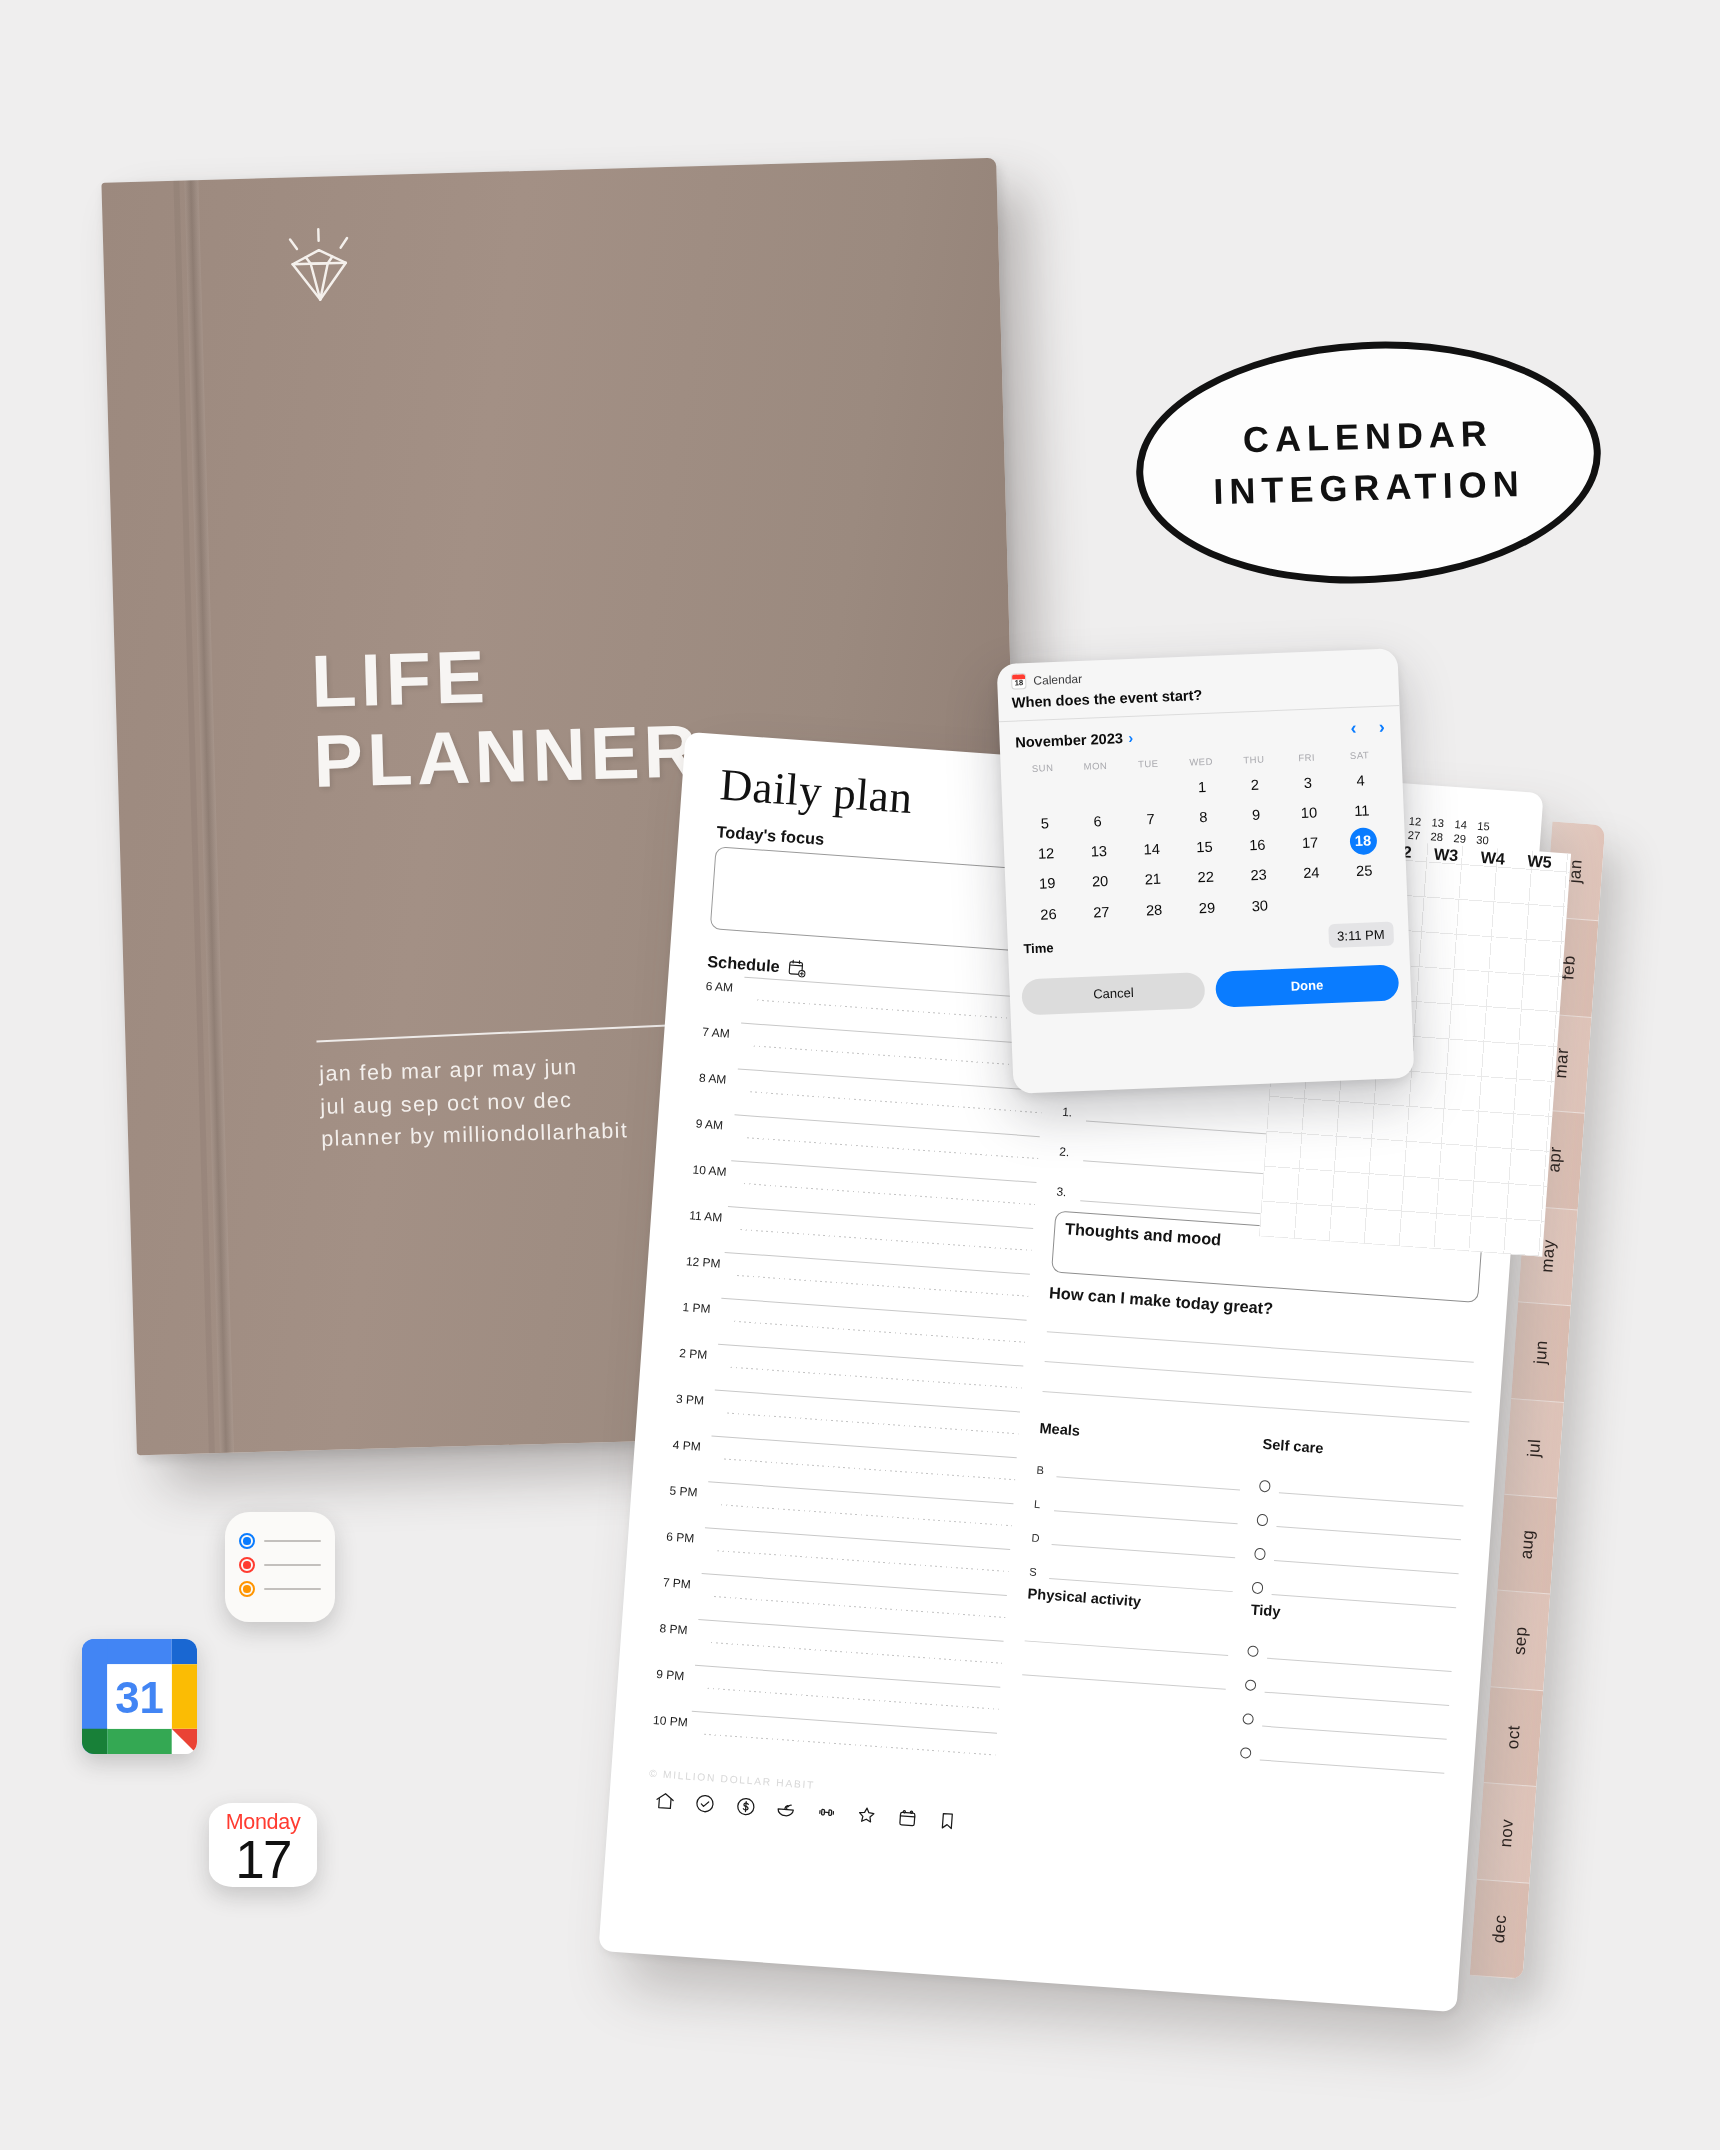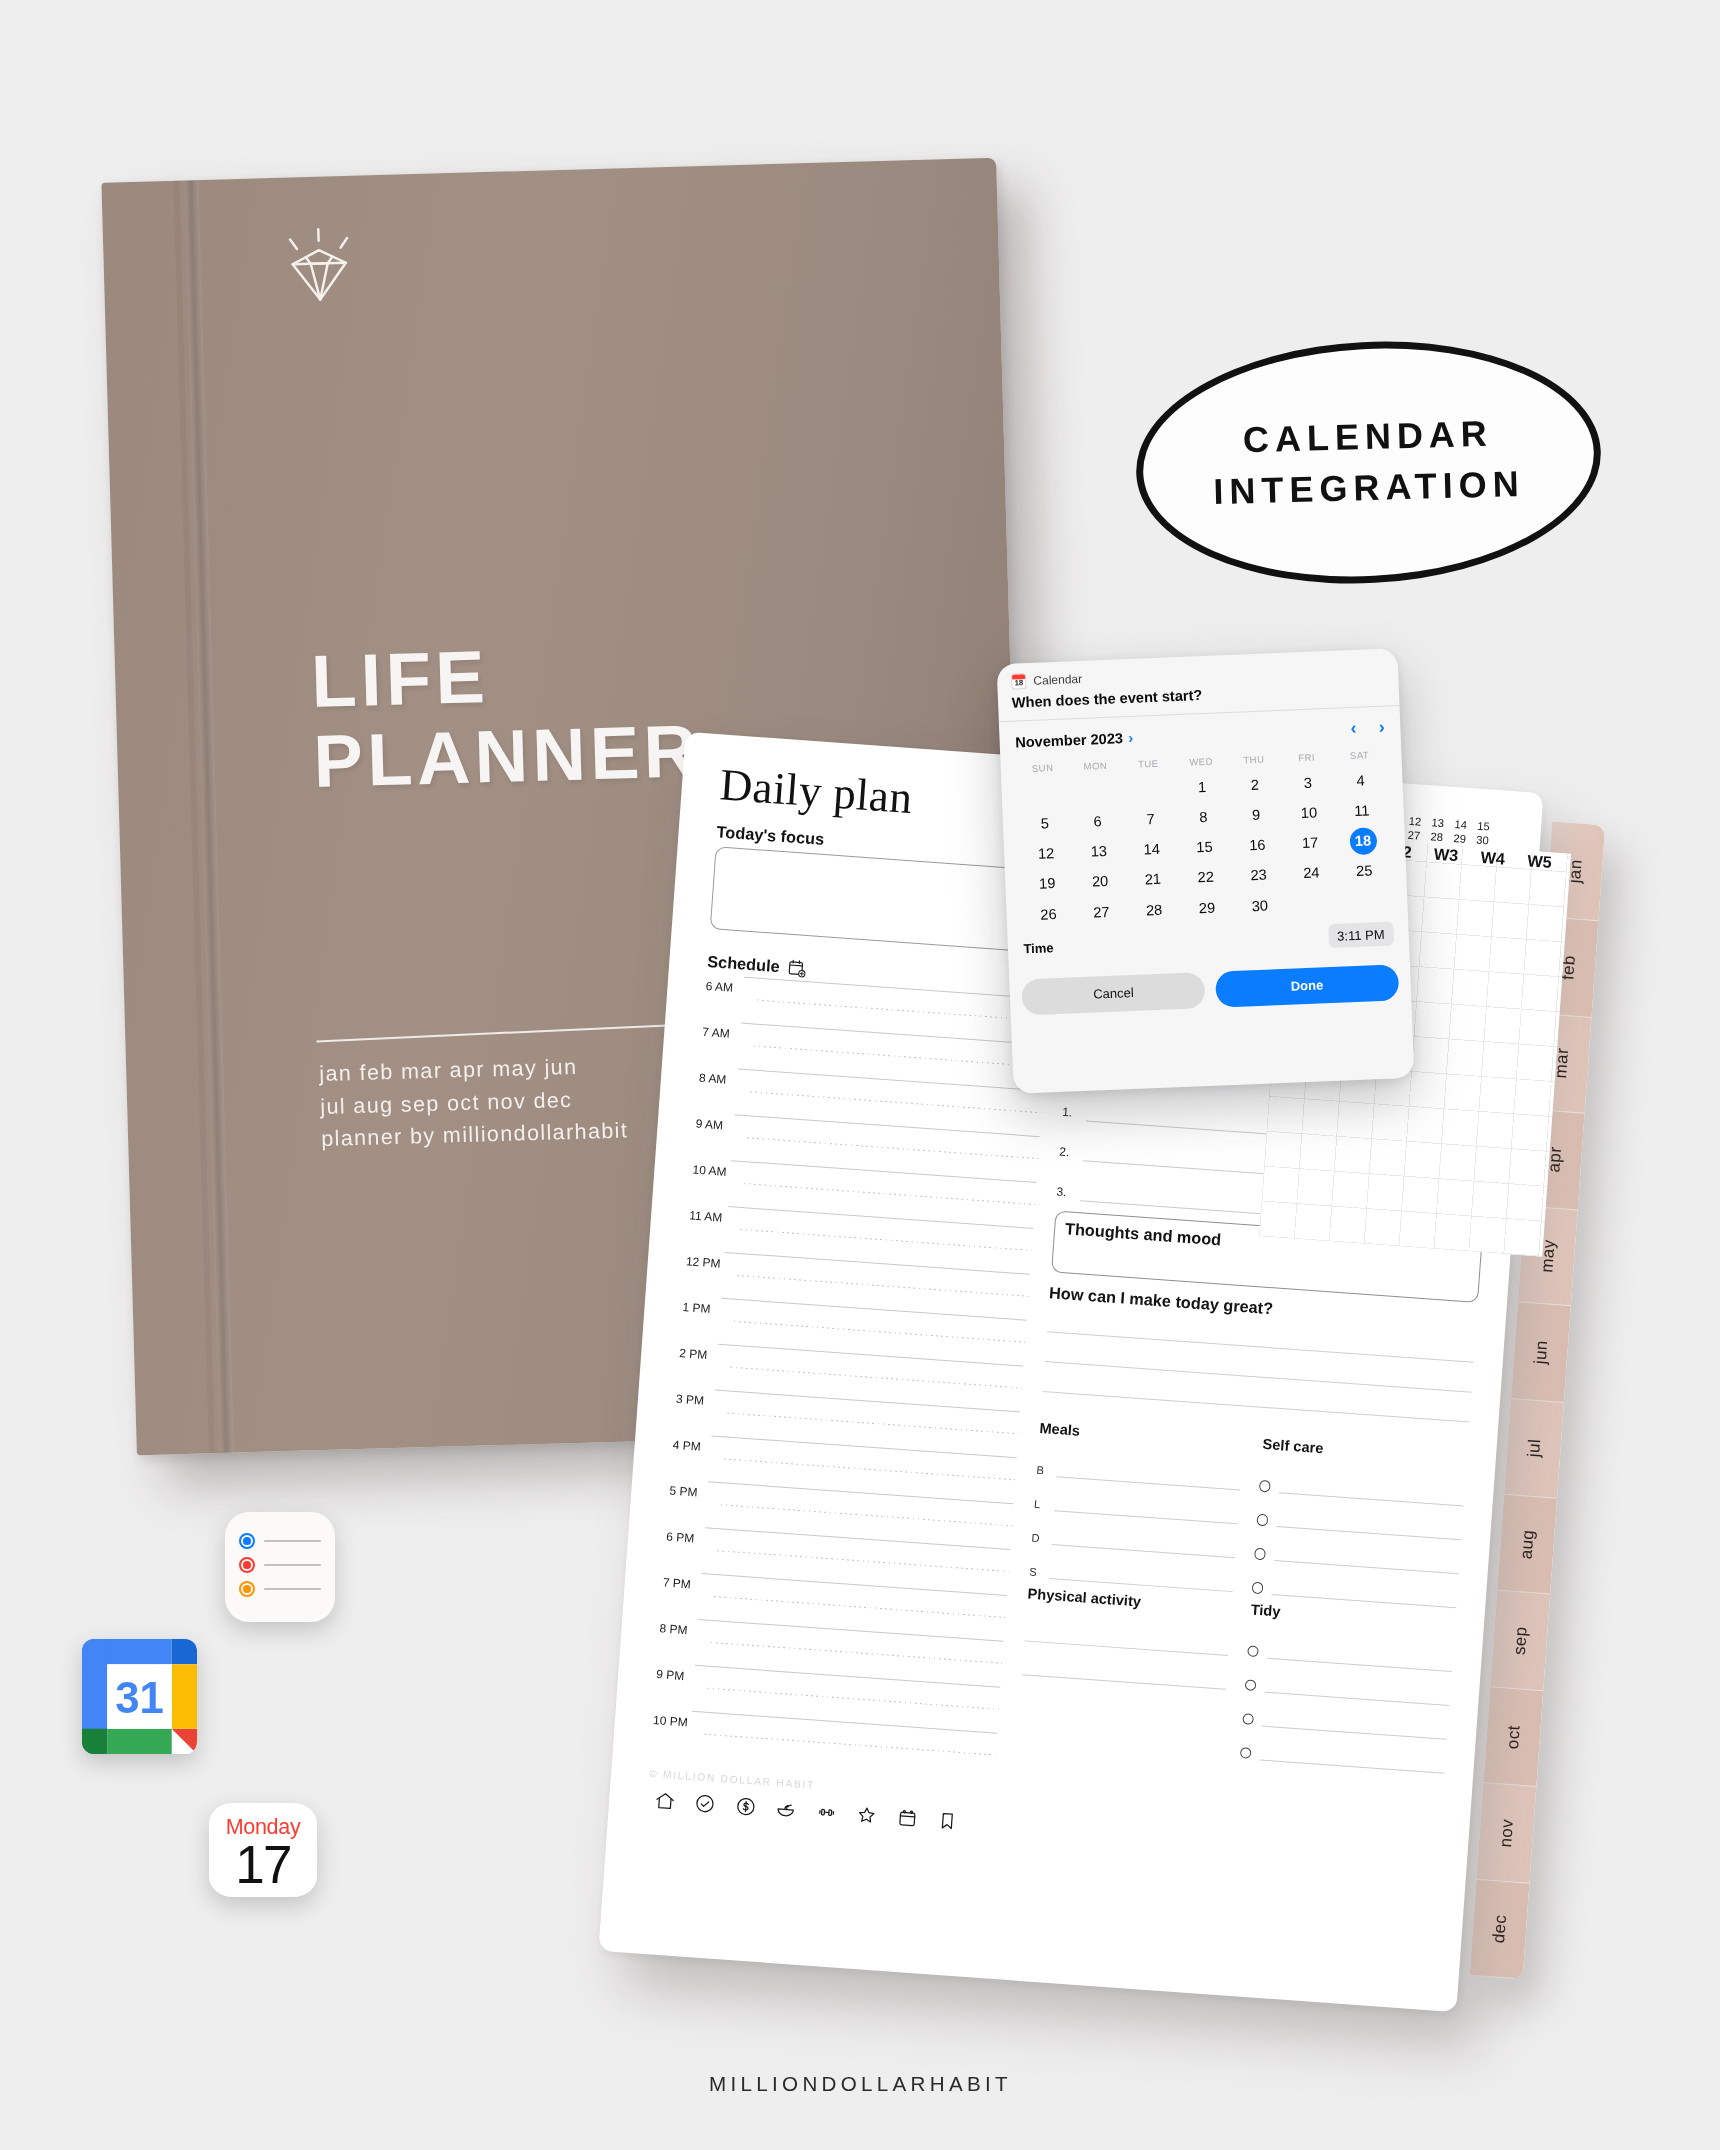--- a/index.html
+++ b/index.html
@@ -225,21 +225,21 @@
 
   
   .appicon { position: absolute; border-radius: 22%; box-shadow: 0 8.6px 22.4px rgba(50,48,50,.22); text-align: center; }
   #ic-reminders { left: 225px; top: 1512px; width: 110px; height: 110px; background: #fbfaf8; padding: 17px 13.8px; }
   .rem-row { display: flex; align-items: center; gap: 8.6px; height: 24px; }
   .rem-dot { width: 16.3px; height: 16.3px; border-radius: 50%; border: 2.6px solid; display: flex; align-items: center; justify-content: center; }
   .rem-dot i { width: 7.7px; height: 7.7px; border-radius: 50%; display: block; }
   .rem-line { flex: 1; height: 1.7px; background: #c3c0bd; border-radius: 1.7px; }
 
   #ic-gcal { left: 82px; top: 1639px; width: 115px; height: 115px; background: #fff; border-radius: 12px; overflow: hidden; }
-  #ic-apple { left: 209px; top: 1803px; width: 108px; height: 94px; background: #fff;
+  #ic-apple { left: 209px; top: 1803px; width: 108px; height: 84px; background: #fff;
     display: flex; flex-direction: column; align-items: center; justify-content: center; padding-top: 5px; }
   .ap-day { color: #ff3b30; font-size: 21.5px; font-weight: 400; letter-spacing: -0.3px; }
   .ap-num { color: #111; font-size: 53px; font-weight: 300; line-height: .95; letter-spacing: -1.7px; }
 
   
   #brand {
     position: absolute; left: 0; right: 0; top: 2072px; text-align: center;
     font-size: 20.6px; letter-spacing: 4.3px; color: #2a2a2a; font-weight: 300;
   }
 </style>
@@ -818,15 +818,14 @@
       <rect x="22" y="22" width="56" height="56" fill="#fff"></rect>
       <text x="50" y="64" font-family="Liberation Sans, sans-serif" font-size="38" font-weight="700" fill="#4285f4" text-anchor="middle" id="gcalDay">31</text>
     </svg>
   </div>
 
   <div class="appicon" id="ic-apple">
     <div class="ap-day">Monday</div>
     <div class="ap-num">17</div>
   </div>
 
-  <div id="brand">MILLIONDOLLARHABIT</div>
 </div>
 
 
 </body></html>

